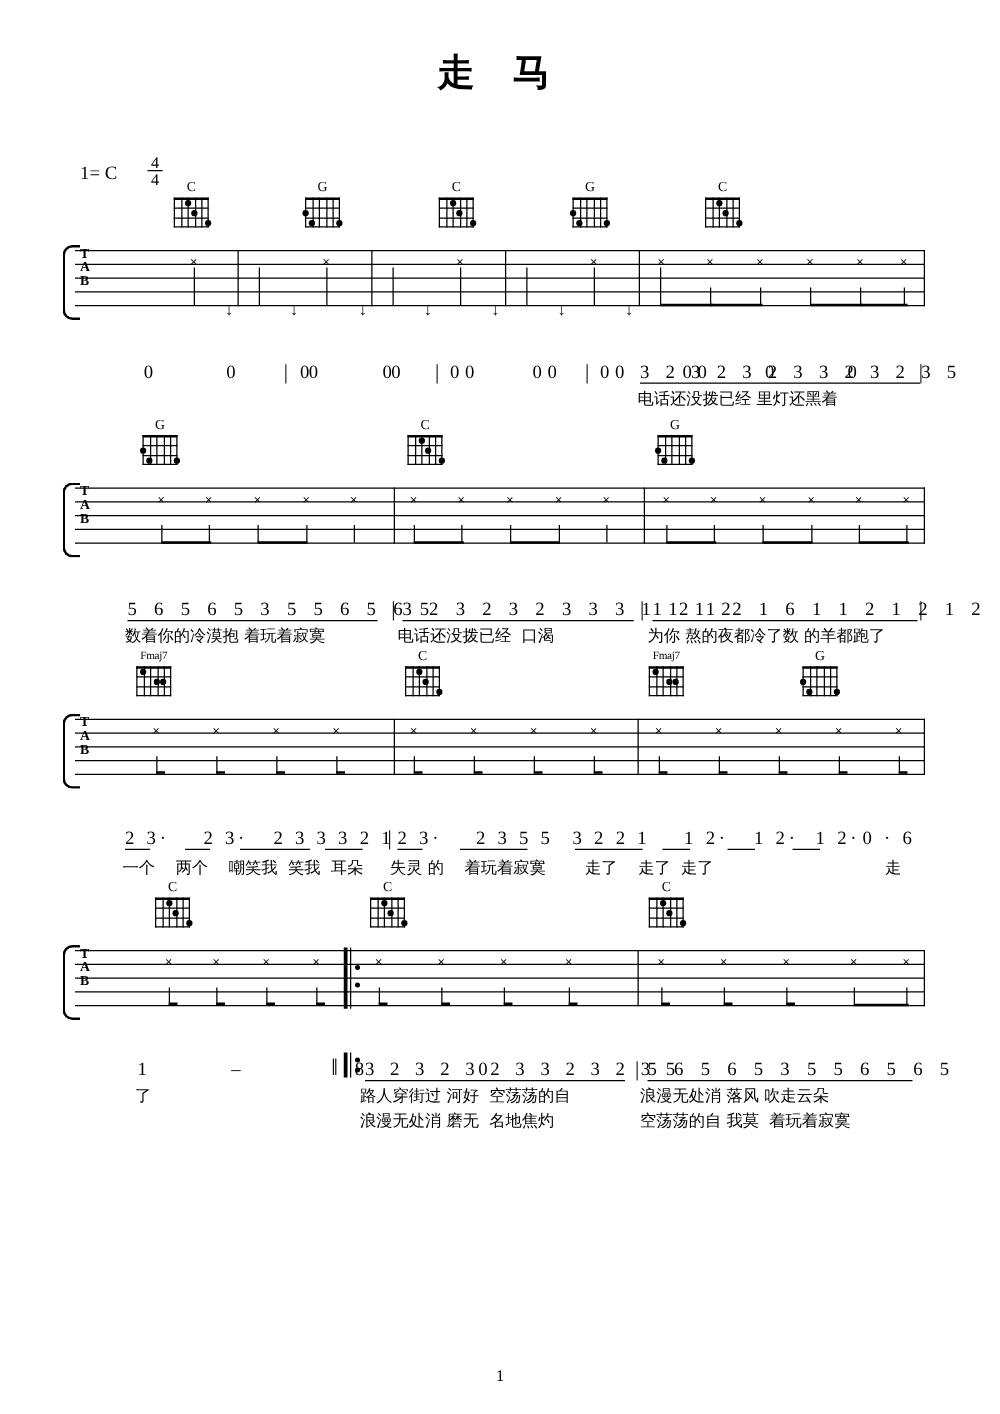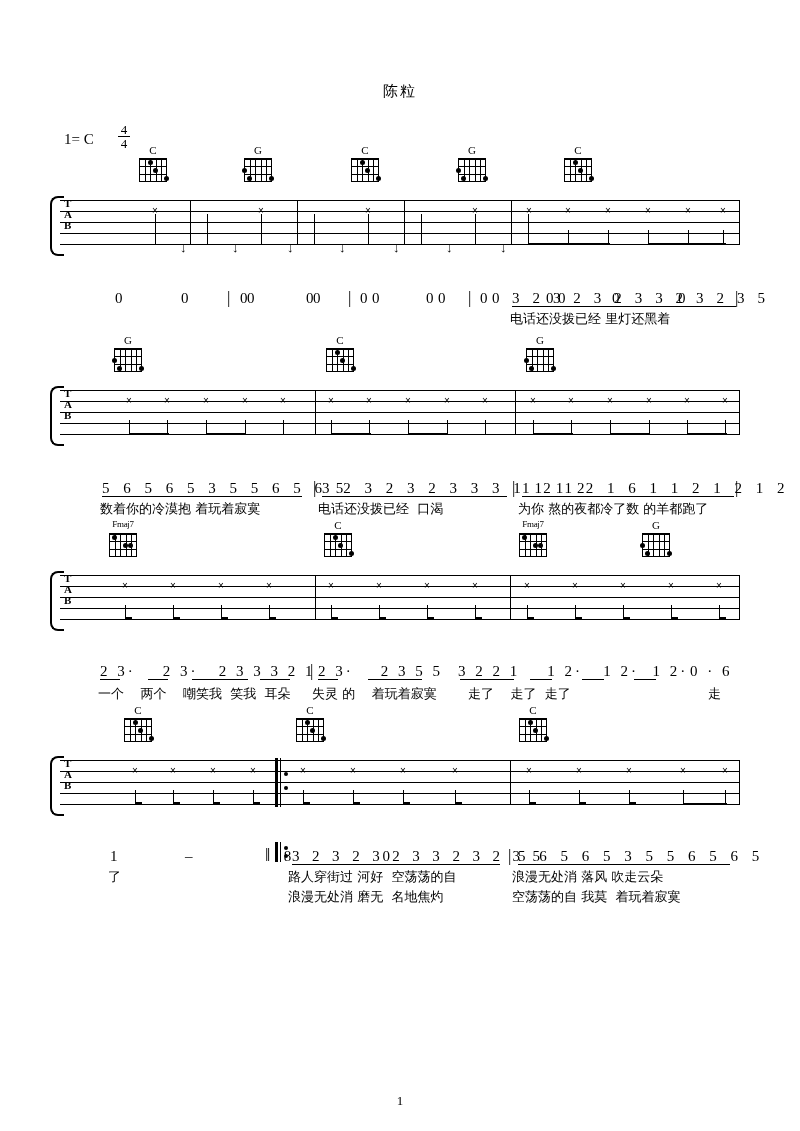--- a/index.html
+++ b/index.html
@@ -95,21 +95,21 @@
     position:absolute;bottom:22px;left:0;width:800px;text-align:center;font-size:13px;
     font-family:"Liberation Serif", serif;
   }
   .underline1{position:absolute;height:1px;background:#000;}
 </style>
 </head>
 <body>
 
 <div class="sheet">
 
-  <div class="composer">陈粒</div>
+  <div class="title">走 马</div>
   <div class="keysig">1= C</div>
   <div class="timesig">
     <div class="num">4</div>
     <div style="border-top:1px solid #000;width:12px;margin:1px auto 1px;"></div>
     <div>4</div>
   </div>
 
   <div class="system" style="top:200px;">
     <div class="brace"></div>
     <div class="staff">

